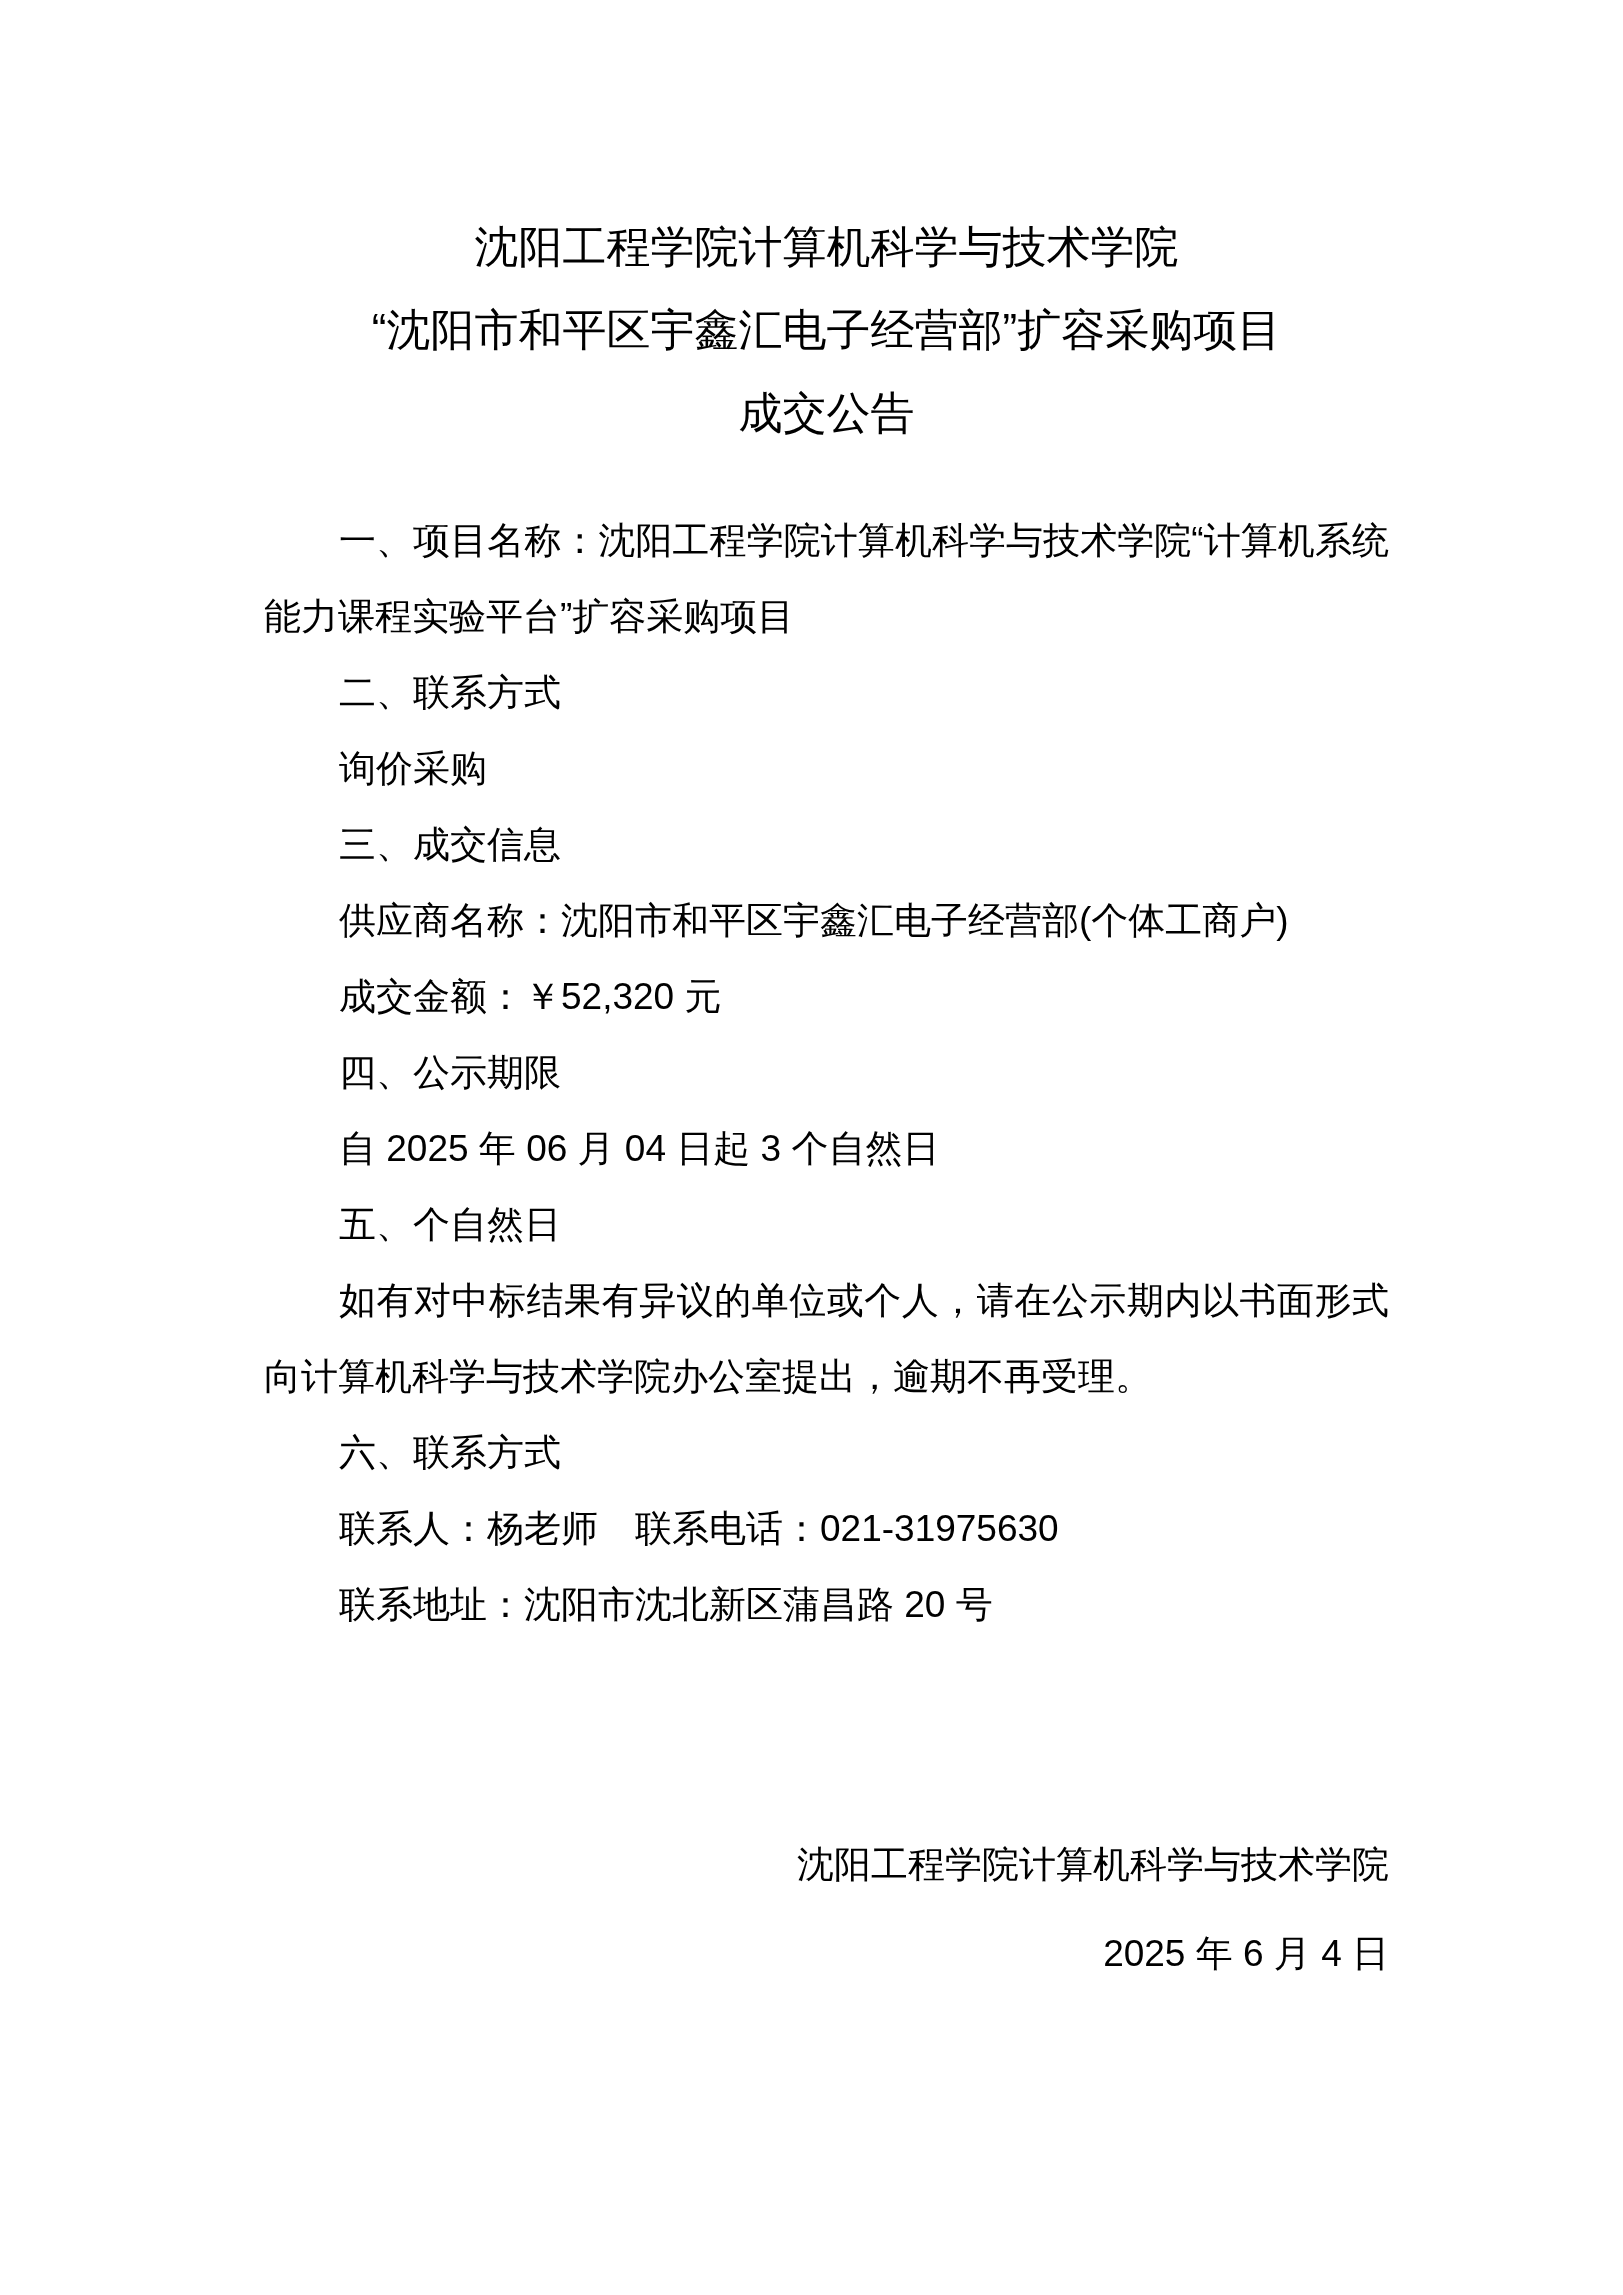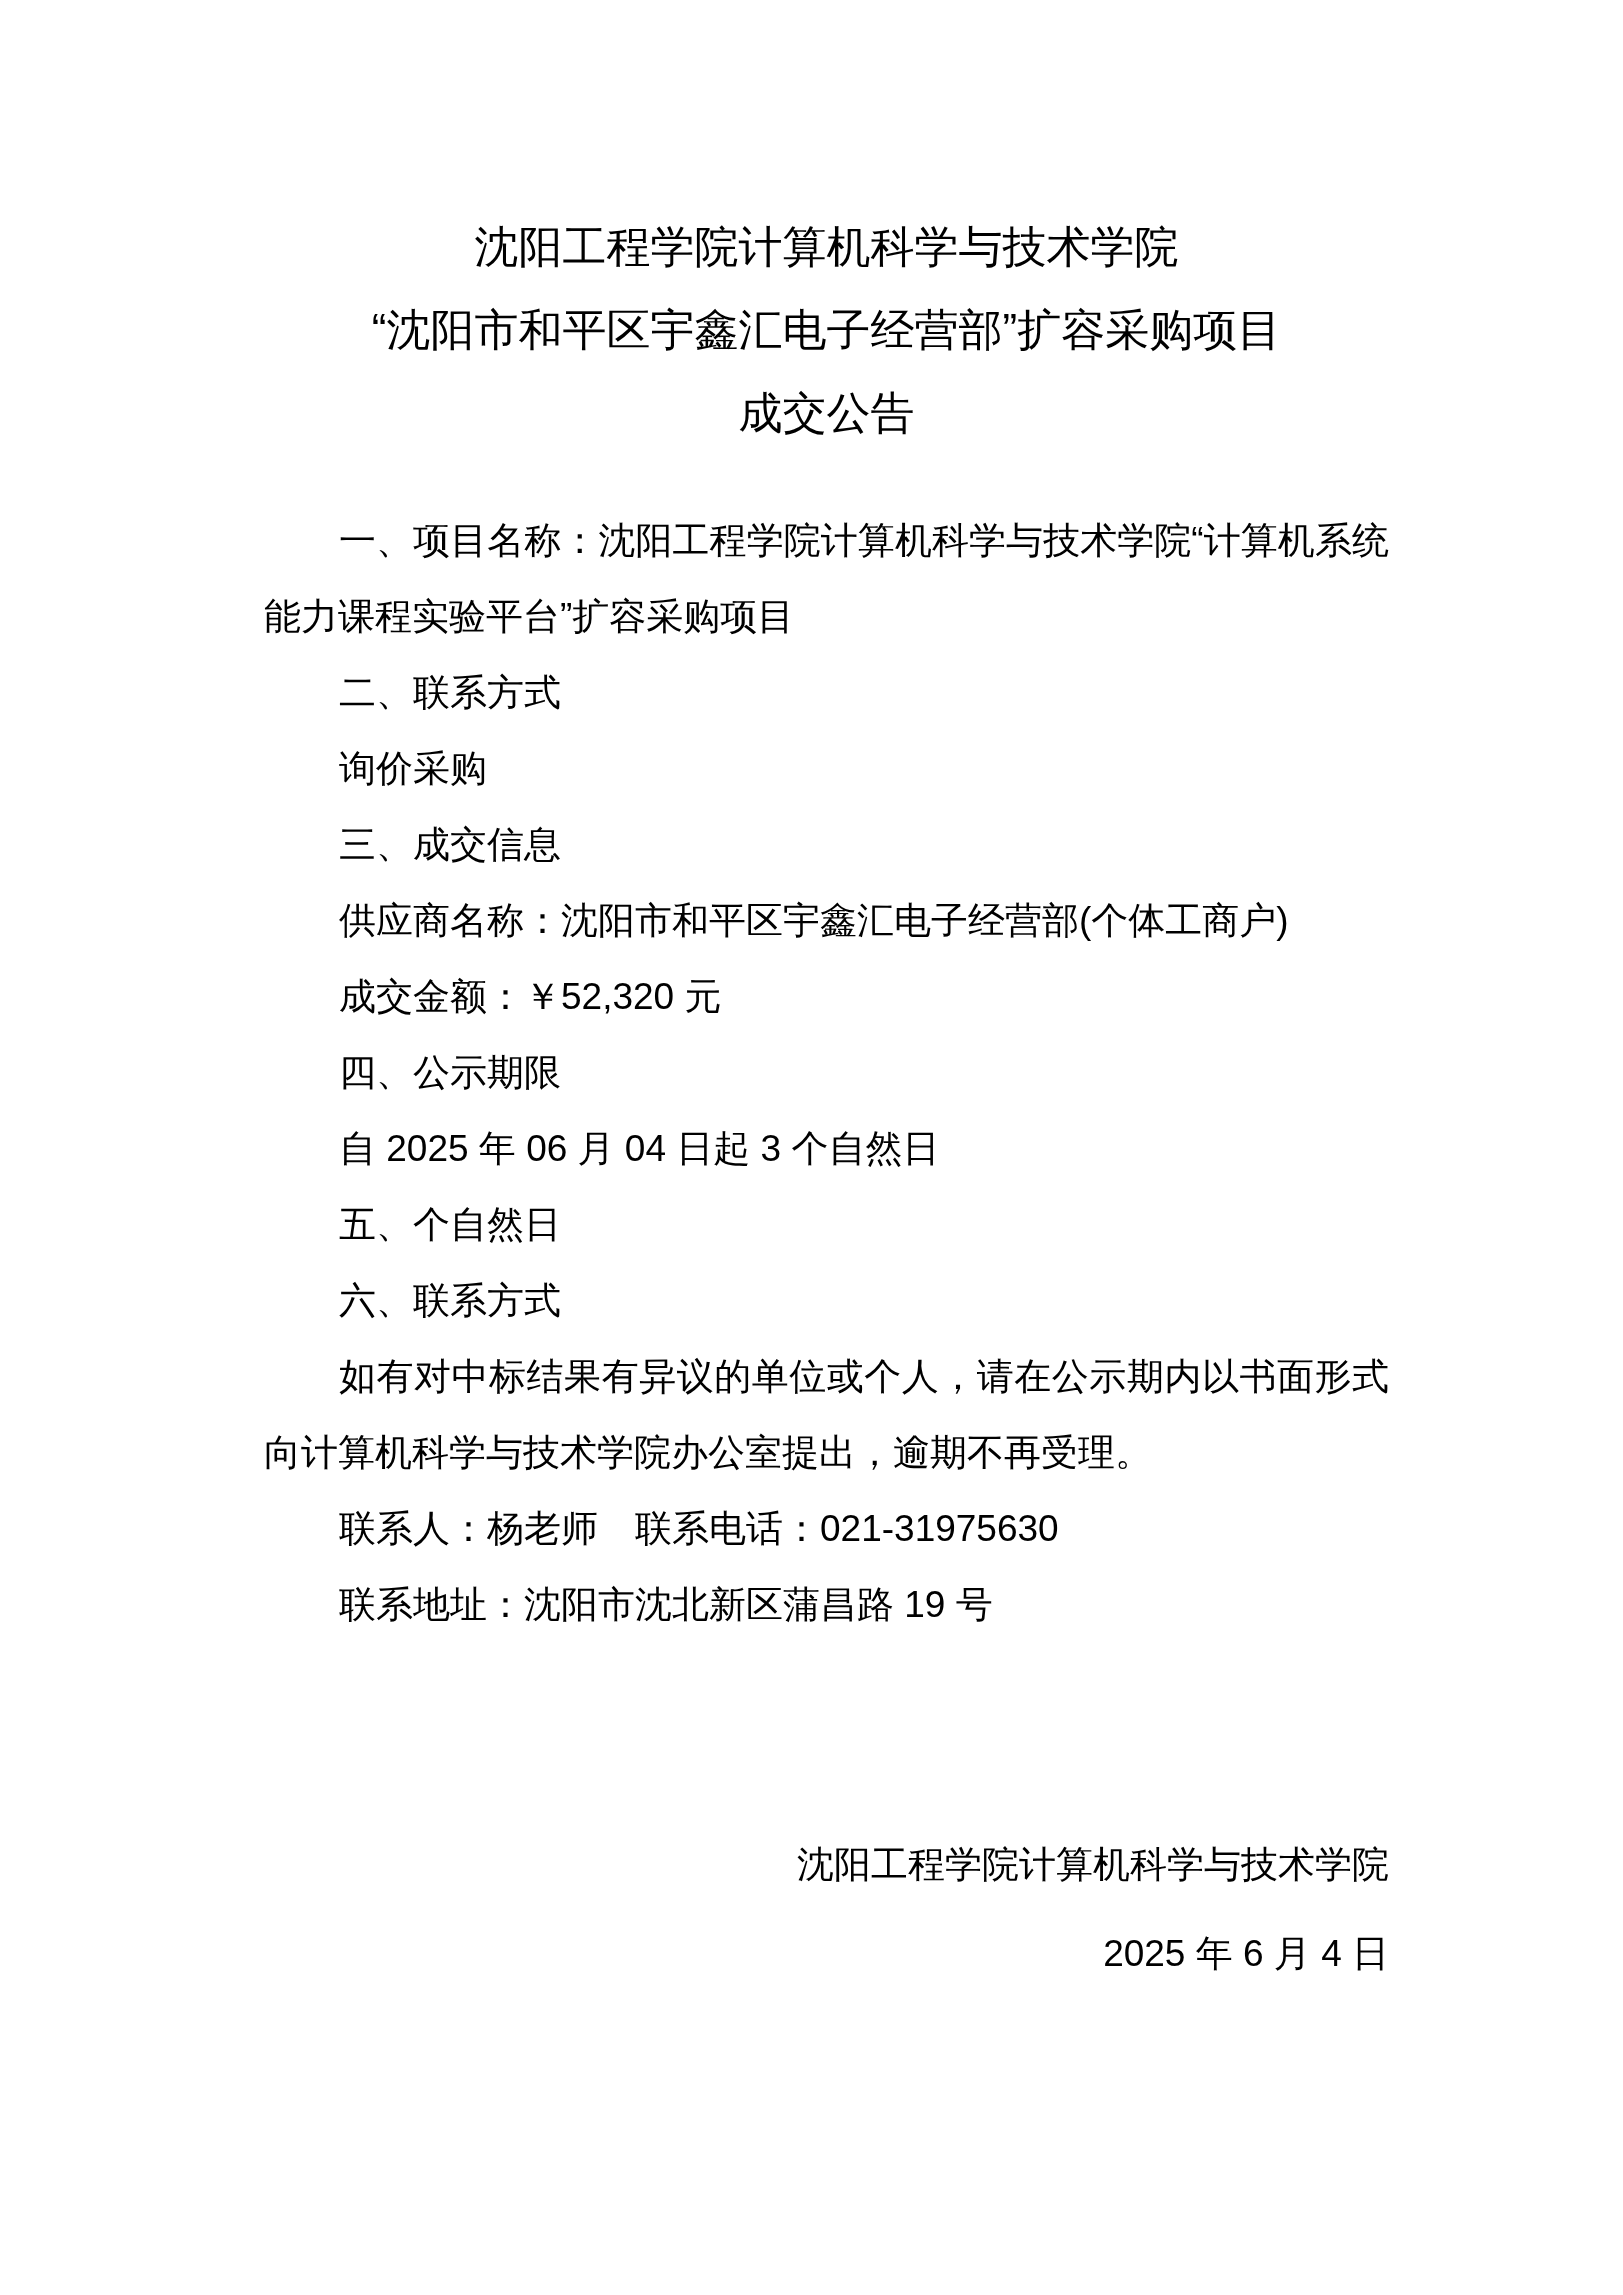--- a/index.html
+++ b/index.html
@@ -68,24 +68,24 @@
     <main class="body-block">
       <p>一、项目名称：沈阳工程学院计算机科学与技术学院“计算机系统能力课程实验平台”扩容采购项目</p>
       <p>二、联系方式</p>
       <p>询价采购</p>
       <p>三、成交信息</p>
       <p>供应商名称：沈阳市和平区宇鑫汇电子经营部(个体工商户)</p>
       <p>成交金额：￥52,320 元</p>
       <p>四、公示期限</p>
       <p>自 2025 年 06 月 04 日起 3 个自然日</p>
       <p>五、个自然日</p>
+      <p>如有对中标结果有异议的单位或个人，请在公示期内以书面形式向计算机科学与技术学院办公室提出，逾期不再受理。</p>
       <p>六、联系方式</p>
-      <p>如有对中标结果有异议的单位或个人，请在公示期内以书面形式向计算机科学与技术学院办公室提出，逾期不再受理。</p>
       <p>联系人：杨老师　联系电话：021-31975630</p>
-      <p>联系地址：沈阳市沈北新区蒲昌路 19 号</p>
+      <p>联系地址：沈阳市沈北新区蒲昌路 20 号</p>
     </main>
 
     <footer class="footer-block">
       <div>沈阳工程学院计算机科学与技术学院</div>
       <div>2025 年 6 月 4 日</div>
     </footer>
 
   </div>
 </div>
 

